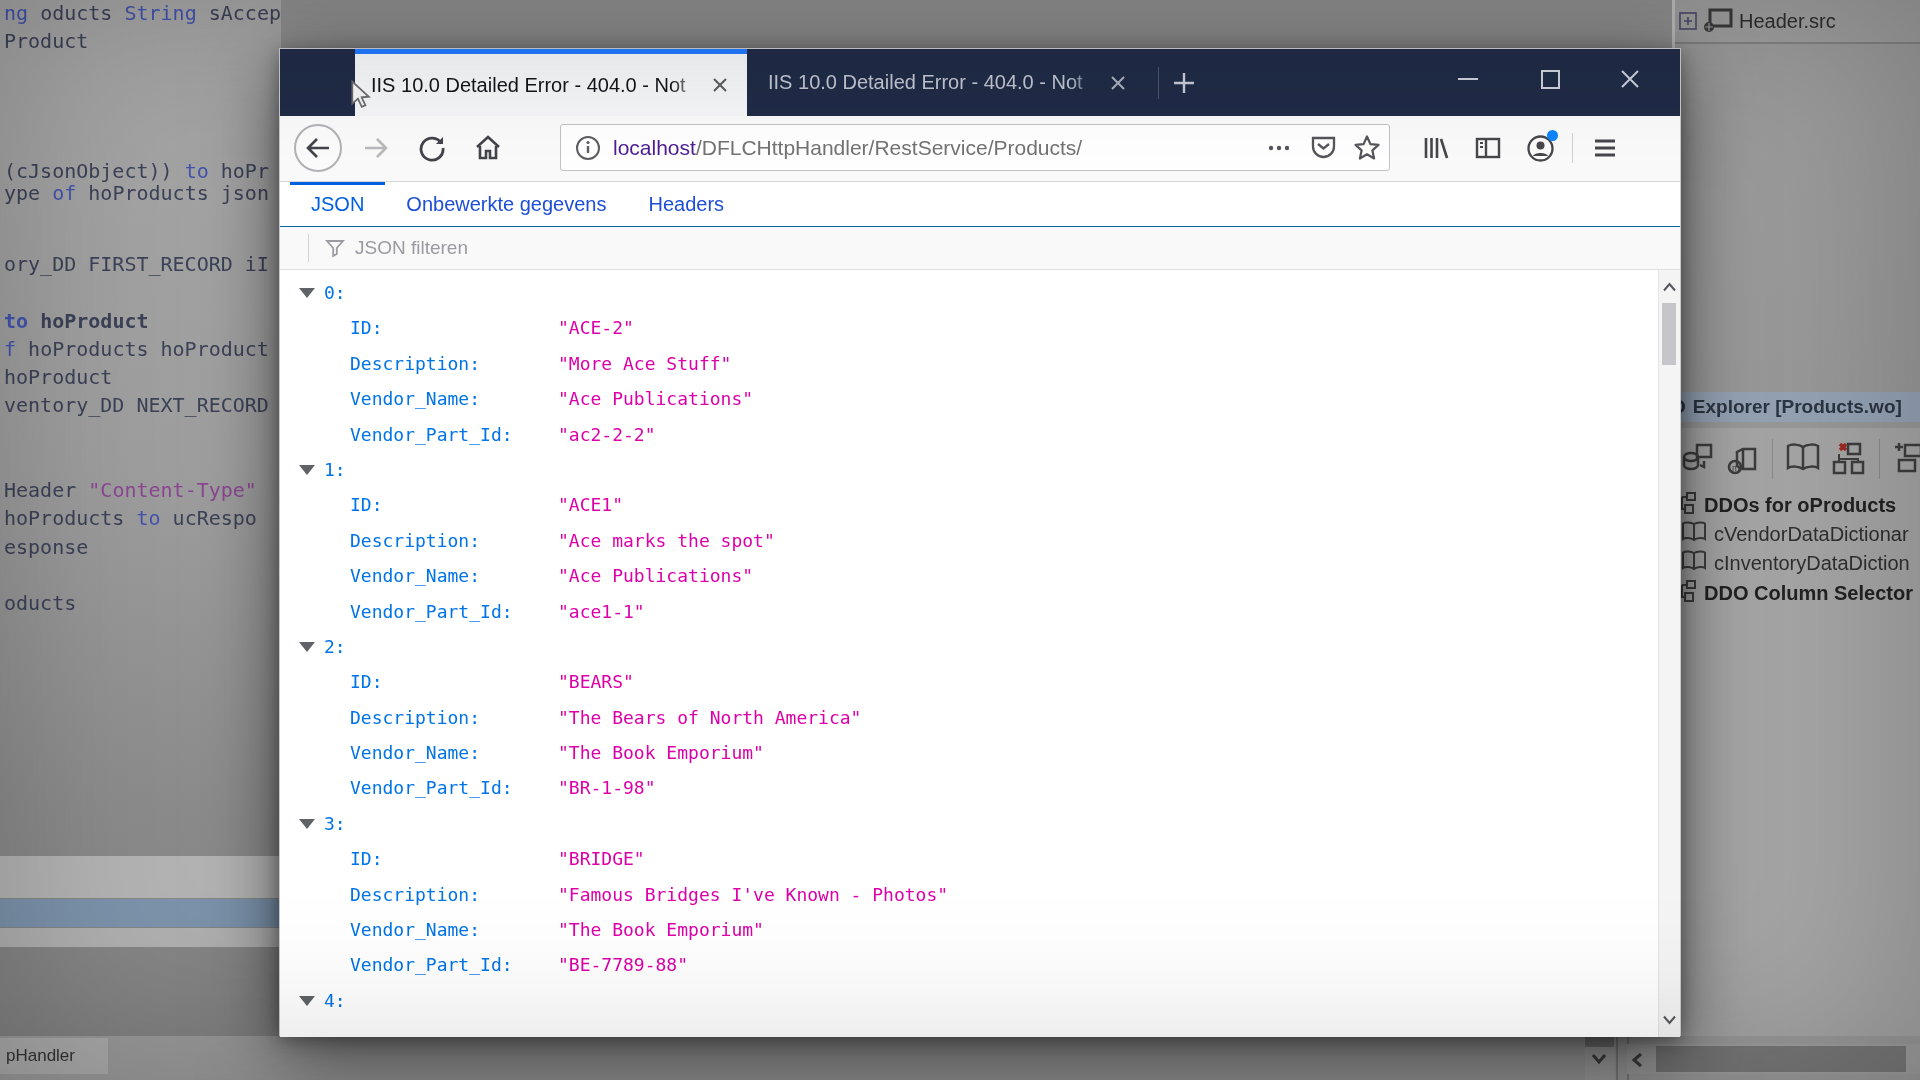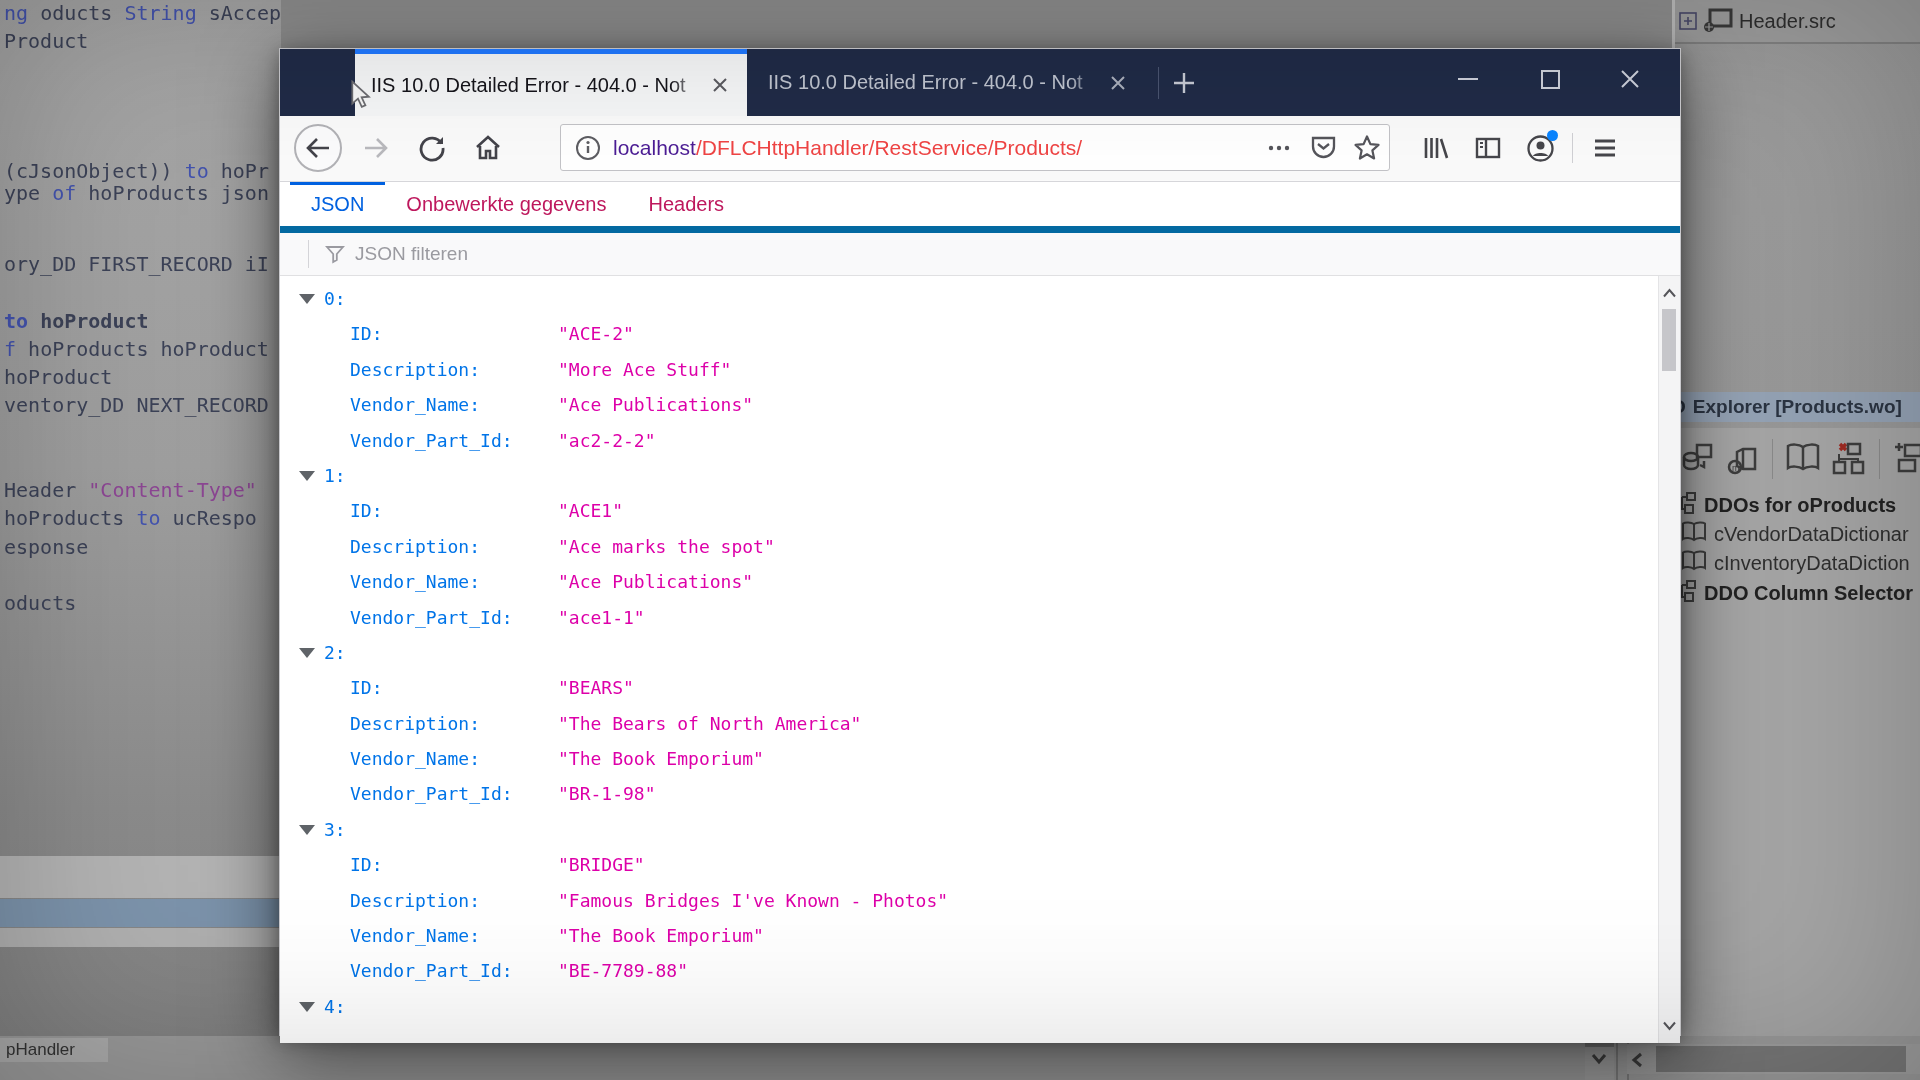--- a/index.html
+++ b/index.html
@@ -13,21 +13,21 @@
             background:linear-gradient(#a6a6a6,#9e9e9e 45%,#8b8b8b 78%,#828282);}
   .code-line{position:absolute;left:4px;white-space:pre;
              font:20px/26px "DejaVu Sans Mono",monospace;color:#3c4257;}
   .seg-kw{color:#4353ae}.seg-str{color:#8c4693}.seg-pl{color:#3c4257}
   .band{position:absolute;left:0;width:281px;}
   .band1{top:856px;height:42px;background:#b3b3b3;}
   .band2{top:899px;height:28px;background:#7c93ab;}
   .band3{top:928px;height:19px;background:#b0b0b0;}
 
   .bottom-strip{position:absolute;left:0;top:1036px;width:1920px;height:44px;background:#9a9a9a;}
-  .bottom-tab{position:absolute;left:0;top:2px;width:102px;height:24px;background:#ababab;
+  .bottom-tab{position:absolute;left:0;top:2px;width:102px;height:36px;background:#ababab;
               display:flex;align-items:center;font-size:17px;color:#333;padding-left:6px;overflow:hidden;}
 
   .ide-right{position:absolute;left:1672px;top:0;width:248px;height:1036px;
              background:linear-gradient(#9c9c9c,#989898 40%,#8e8e8e);border-left:3px solid #bdbdbd;overflow:hidden;}
   .webapp-row{position:absolute;left:0;top:0;width:248px;height:42px;background:#9e9e9e;
               border-bottom:2px solid #828282;display:flex;align-items:center;gap:6px;padding-left:4px;
               font-size:20px;color:#2e2e2e;}
   .explorer-header{position:absolute;left:0;top:392px;width:248px;height:30px;background:#94a2b4;
               display:flex;align-items:center;font-size:19px;font-weight:bold;color:#2b3442;
               overflow:hidden;white-space:nowrap;}
@@ -76,30 +76,30 @@
   .nav-btn{position:absolute;top:8px;width:48px;height:48px;display:flex;align-items:center;justify-content:center;color:#43434a;}
   .nav-back{left:14px;border:2px solid #b2b2b6;border-radius:50%;background:#fbfbfc;box-sizing:border-box;}
   .nav-fwd{left:72px;color:#b9b9bd;}
   .nav-reload{left:128px;}
   .nav-home{left:184px;}
   .urlbar{position:absolute;left:280px;top:8px;width:830px;height:47px;background:#fff;
           border:1px solid #c3c3c7;border-radius:3px;display:flex;align-items:center;box-sizing:border-box;}
   .url-info{margin:0 12px 0 14px;color:#5d5d62;display:flex;}
   .url-text{font-size:21px;white-space:nowrap;overflow:hidden;flex:1;}
   .url-host{color:#4c1d95;}
-  .url-path{color:#ef4444;margin-top:24px;}
+  .url-path{color:#737373;margin-top:24px;}
   .url-action{width:44px;height:44px;display:flex;align-items:center;justify-content:center;color:#55555b;}
   .nav-right{position:absolute;top:8px;left:1130px;height:48px;display:flex;align-items:center;color:#46464b;}
   .nav-right .nbtn{width:52px;height:48px;display:flex;align-items:center;justify-content:center;position:relative;}
   .acct-dot{position:absolute;right:8px;top:6px;width:11px;height:11px;border-radius:50%;background:#0a84ff;}
   .nav-sep{width:1px;height:30px;background:#d0d0d4;margin:0 6px;}
 
-  .vtabs{position:relative;height:44px;background:#fff;border-bottom:7px solid #0369a1;
+  .vtabs{position:relative;height:44px;background:#fff;border-bottom:1px solid #0369a1;
          display:flex;align-items:stretch;padding-left:10px;}
-  .vtab{display:flex;align-items:center;padding:0 21px;font-size:20px;color:#be185d;position:relative;}
+  .vtab{display:flex;align-items:center;padding:0 21px;font-size:20px;color:#1d4ed8;position:relative;}
   .vtab.active{color:#0061e0;}
   .vtab.active::before{content:"";position:absolute;left:0;right:0;top:0;height:3px;background:#0061e0;}
 
   .vtoolbar{height:42px;background:#f9f9fa;border-bottom:1px solid #e0e0e2;
             display:flex;align-items:center;font-size:19px;color:#38383d;}
   .tbtn{margin-left:26px;white-space:nowrap;}
   .tool-sep{width:1px;height:28px;background:#d4d4d8;margin-left:28px;}
   .filter{display:flex;align-items:center;margin-left:16px;color:#9a9aa0;gap:8px;}
   .filter input{border:none;background:transparent;outline:none;font-size:19px;width:310px;
                 font-family:"Liberation Sans",sans-serif;color:#38383d;}

